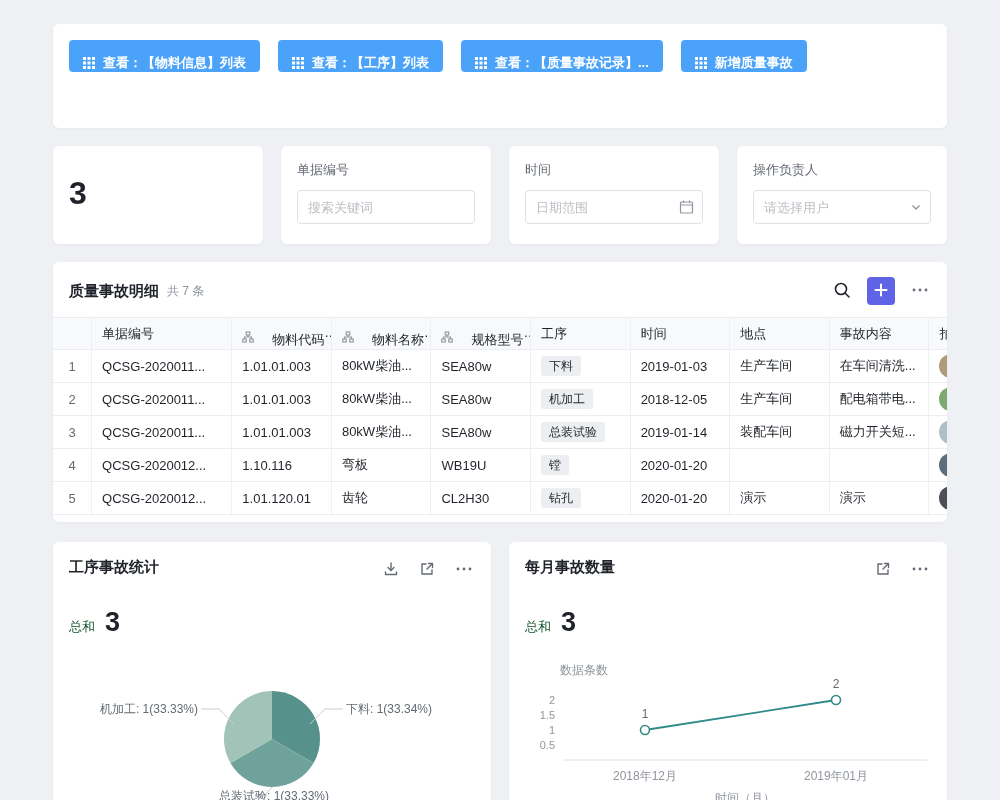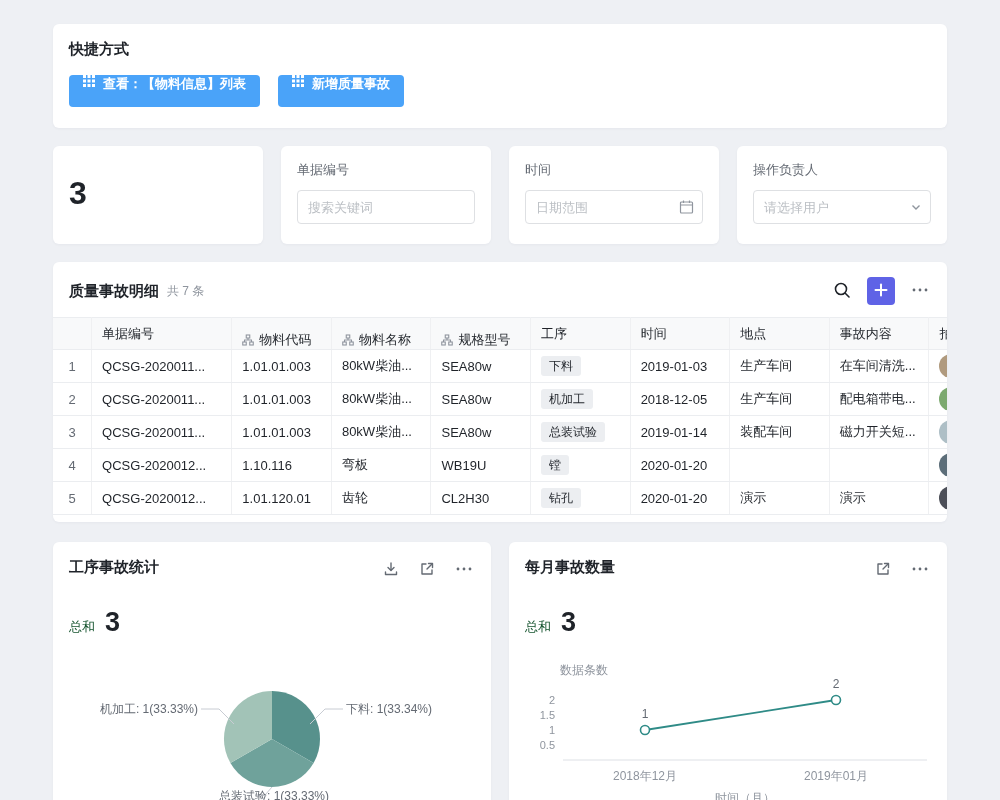--- a/index.html
+++ b/index.html
@@ -13,21 +13,21 @@
   .card{
     background:#fff;border-radius:6px;
     box-shadow:0 1px 3px rgba(31,35,41,.04);
     box-sizing:border-box;
   }
   
   .shortcuts{position:absolute;left:53px;top:24px;width:894px;height:104px;padding:16px;}
   .shortcuts h2{margin:0 0 16px;font-size:15px;font-weight:700;}
   .btn-row{display:flex;gap:18px;}
   .sc-btn{
-    display:inline-flex;align-items:flex-start;gap:8px;
+    display:inline-flex;align-items:flex-end;gap:8px;
     background:#4aa3f9;color:#fff;border:none;border-radius:4px;
     height:32px;padding:0 14px;font-size:13px;font-weight:700;
     font-family:inherit;cursor:pointer;white-space:nowrap;
   }
   
   .filter-row{position:absolute;left:53px;top:146px;width:894px;display:flex;gap:18px;}
   .filter-card{flex:1;height:98px;padding:15px 16px;}
   .flabel{font-size:13px;color:#646a73;margin-bottom:11px;}
   .stat-value{font-size:32px;font-weight:700;line-height:1;margin-top:16px;}
   .input-wrap{position:relative;}
@@ -53,21 +53,21 @@
   table{border-collapse:collapse;table-layout:fixed;width:978px;font-size:13px;}
   th,td{
     border-bottom:1px solid #ebedf0;border-right:1px solid #eff0f2;
     padding:0 10px;white-space:nowrap;overflow:hidden;text-overflow:ellipsis;
     text-align:left;font-weight:400;
   }
   thead th{background:#f8f9fa;height:31px;border-top:1px solid #ebedf0;color:#1f2329;}
   tbody td{height:32px;background:#fff;}
   .c-num{width:38px;text-align:center;color:#646a73;}
   col.w-doc{width:138px;} col.w-std{width:98px;} col.w-photo{width:100px;}
-  .th-inner{display:inline-flex;align-items:flex-end;gap:5px;vertical-align:middle;margin-top:12px;}
+  .th-inner{display:inline-flex;align-items:flex-start;gap:18px;vertical-align:middle;margin-top:12px;}
   .tag{
     display:inline-block;background:#eceef1;border-radius:3px;
     padding:2px 8px;font-size:12px;line-height:16px;color:#1f2329;
   }
   .avatar{display:inline-block;width:24px;height:24px;border-radius:50%;vertical-align:middle;}
   
   .chart-row{position:absolute;left:53px;top:542px;width:894px;display:flex;gap:18px;}
   .chart-card{flex:1;height:320px;padding:16px;overflow:hidden;}
   .chart-head{display:flex;align-items:flex-start;}
   .chart-title{font-size:15px;font-weight:700;}
@@ -81,27 +81,38 @@
   .axis-label{font-size:12px;fill:#8f959e;}
   .data-label{font-size:12px;fill:#646a73;}
   .pie-label{font-size:12px;fill:#646a73;}
 </style>
 </head>
 <body>
 
 <div class="page">
 
   <section class="card shortcuts">
-    <h2>快捷方式</h2>
     <div class="btn-row">
       <button class="sc-btn">
         <span><svg width="12" height="12" viewBox="0 0 12 12">
               <path fill="#fff" d="M0 0h3v3H0zM4.5 0h3v3h-3zM9 0h3v3H9zM0 4.5h3v3H0zM4.5 4.5h3v3h-3zM9 4.5h3v3H9zM0 9h3v3H0zM4.5 9h3v3h-3zM9 9h3v3H9z"></path>
             </svg></span>
         <span>查看：【物料信息】列表</span>
+      </button>
+      <button class="sc-btn">
+        <span><svg width="12" height="12" viewBox="0 0 12 12">
+              <path fill="#fff" d="M0 0h3v3H0zM4.5 0h3v3h-3zM9 0h3v3H9zM0 4.5h3v3H0zM4.5 4.5h3v3h-3zM9 4.5h3v3H9zM0 9h3v3H0zM4.5 9h3v3h-3zM9 9h3v3H9z"></path>
+            </svg></span>
+        <span>查看：【工序】列表</span>
+      </button>
+      <button class="sc-btn">
+        <span><svg width="12" height="12" viewBox="0 0 12 12">
+              <path fill="#fff" d="M0 0h3v3H0zM4.5 0h3v3h-3zM9 0h3v3H9zM0 4.5h3v3H0zM4.5 4.5h3v3h-3zM9 4.5h3v3H9zM0 9h3v3H0zM4.5 9h3v3h-3zM9 9h3v3H9z"></path>
+            </svg></span>
+        <span>查看：【质量事故记录】...</span>
       </button>
       <button class="sc-btn">
         <span><svg width="12" height="12" viewBox="0 0 12 12">
               <path fill="#fff" d="M0 0h3v3H0zM4.5 0h3v3h-3zM9 0h3v3H9zM0 4.5h3v3H0zM4.5 4.5h3v3h-3zM9 4.5h3v3H9zM0 9h3v3H0zM4.5 9h3v3h-3zM9 9h3v3H9z"></path>
             </svg></span>
         <span>新增质量事故</span>
       </button>
     </div>
   </section>
 

